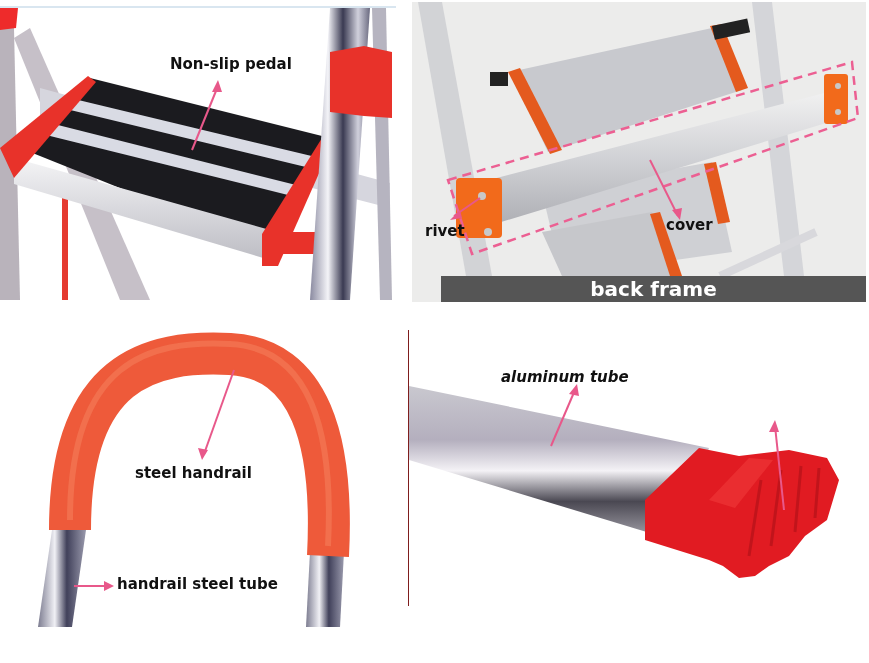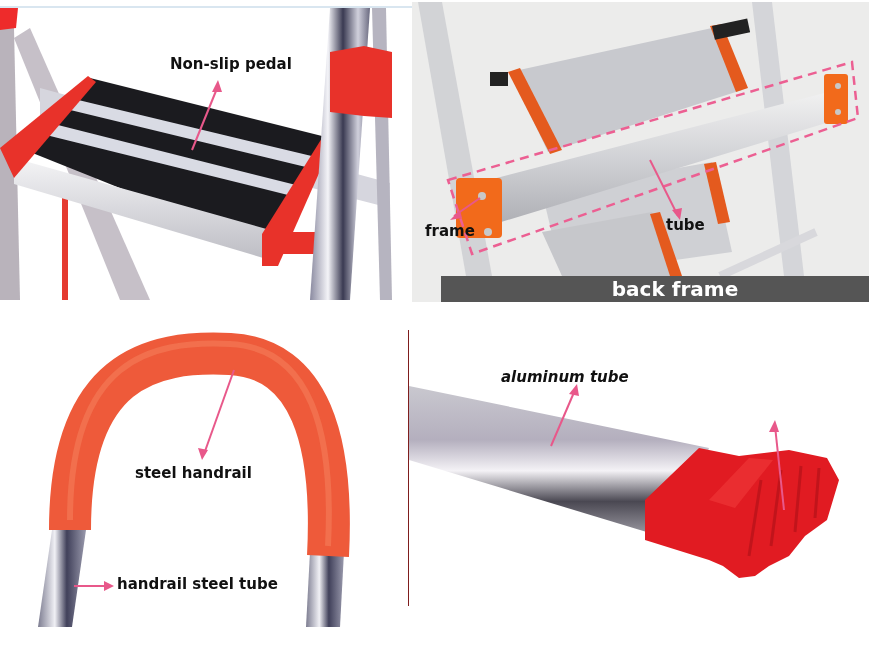--- a/index.html
+++ b/index.html
@@ -1,17 +1,17 @@
 <!DOCTYPE html>
 <html><head>
 <meta charset="utf-8">
 <style>
   html, body { margin:0; padding:0; background:#ffffff; }
   body { width:869px; height:663px; position:relative; overflow:hidden; font-family:"DejaVu Sans", sans-serif; }
-  .panel { position:absolute; overflow:hidden;padding-left:43px; }
+  .panel { position:absolute; overflow:hidden; }
   .label { position:absolute; font-weight:bold; color:#111; white-space:nowrap; font-family:"DejaVu Sans", sans-serif; }
   svg { position:absolute; left:0; top:0; }
   .bar { position:absolute; left:0; right:0; bottom:0; height:26px; background:#555555; color:#ffffff; font-weight:bold; font-size:20px; text-align:center; line-height:26px;margin-left:29px; }
 </style>
 </head>
 <body>
 
 <div class="panel" style="left:0;top:6px;width:396px;height:292px;background:#ffffff;border-top:2px solid #d9e6f0;">
   <svg width="396" height="292">
     <defs>
@@ -90,22 +90,22 @@
     <circle cx="426" cy="84" r="3" fill="#c8c8c8"></circle>
       <circle cx="426" cy="110" r="3" fill="#c8c8c8"></circle>
 
     <polygon points="36,178 440,60 446,116 60,252" fill="none" stroke="#ec5f92" stroke-width="2.5" stroke-dasharray="9 6"></polygon>
 
     <line x1="238" y1="158" x2="266" y2="214" stroke="#e8588a" stroke-width="2"></line>
     <polygon points="268,218 260,208 270,206" fill="#e8588a"></polygon>
     <line x1="68" y1="196" x2="42" y2="214" stroke="#e8588a" stroke-width="2"></line>
     <polygon points="38,218 48,208 50,216" fill="#e8588a"></polygon>
   </svg>
-  <span class="label" style="left:13px;top:220px;font-size:15px;">frame</span>
-  <span class="label" style="left:254px;top:214px;font-size:15px;">tube</span>
+  <span class="label" style="left:13px;top:220px;font-size:15px;">rivet</span>
+  <span class="label" style="left:254px;top:214px;font-size:15px;">cover</span>
   <div class="bar">back frame</div>
 </div>
 
 <div class="panel" style="left:0;top:330px;width:400px;height:297px;background:#ffffff;">
   <svg width="400" height="297">
     <defs>
       <linearGradient id="steel" x1="0" x2="1" y1="0" y2="0">
         <stop offset="0" stop-color="#7c7c90"></stop>
           <stop offset="0.35" stop-color="#f0f0f5"></stop>
         <stop offset="0.6" stop-color="#40405a"></stop>

